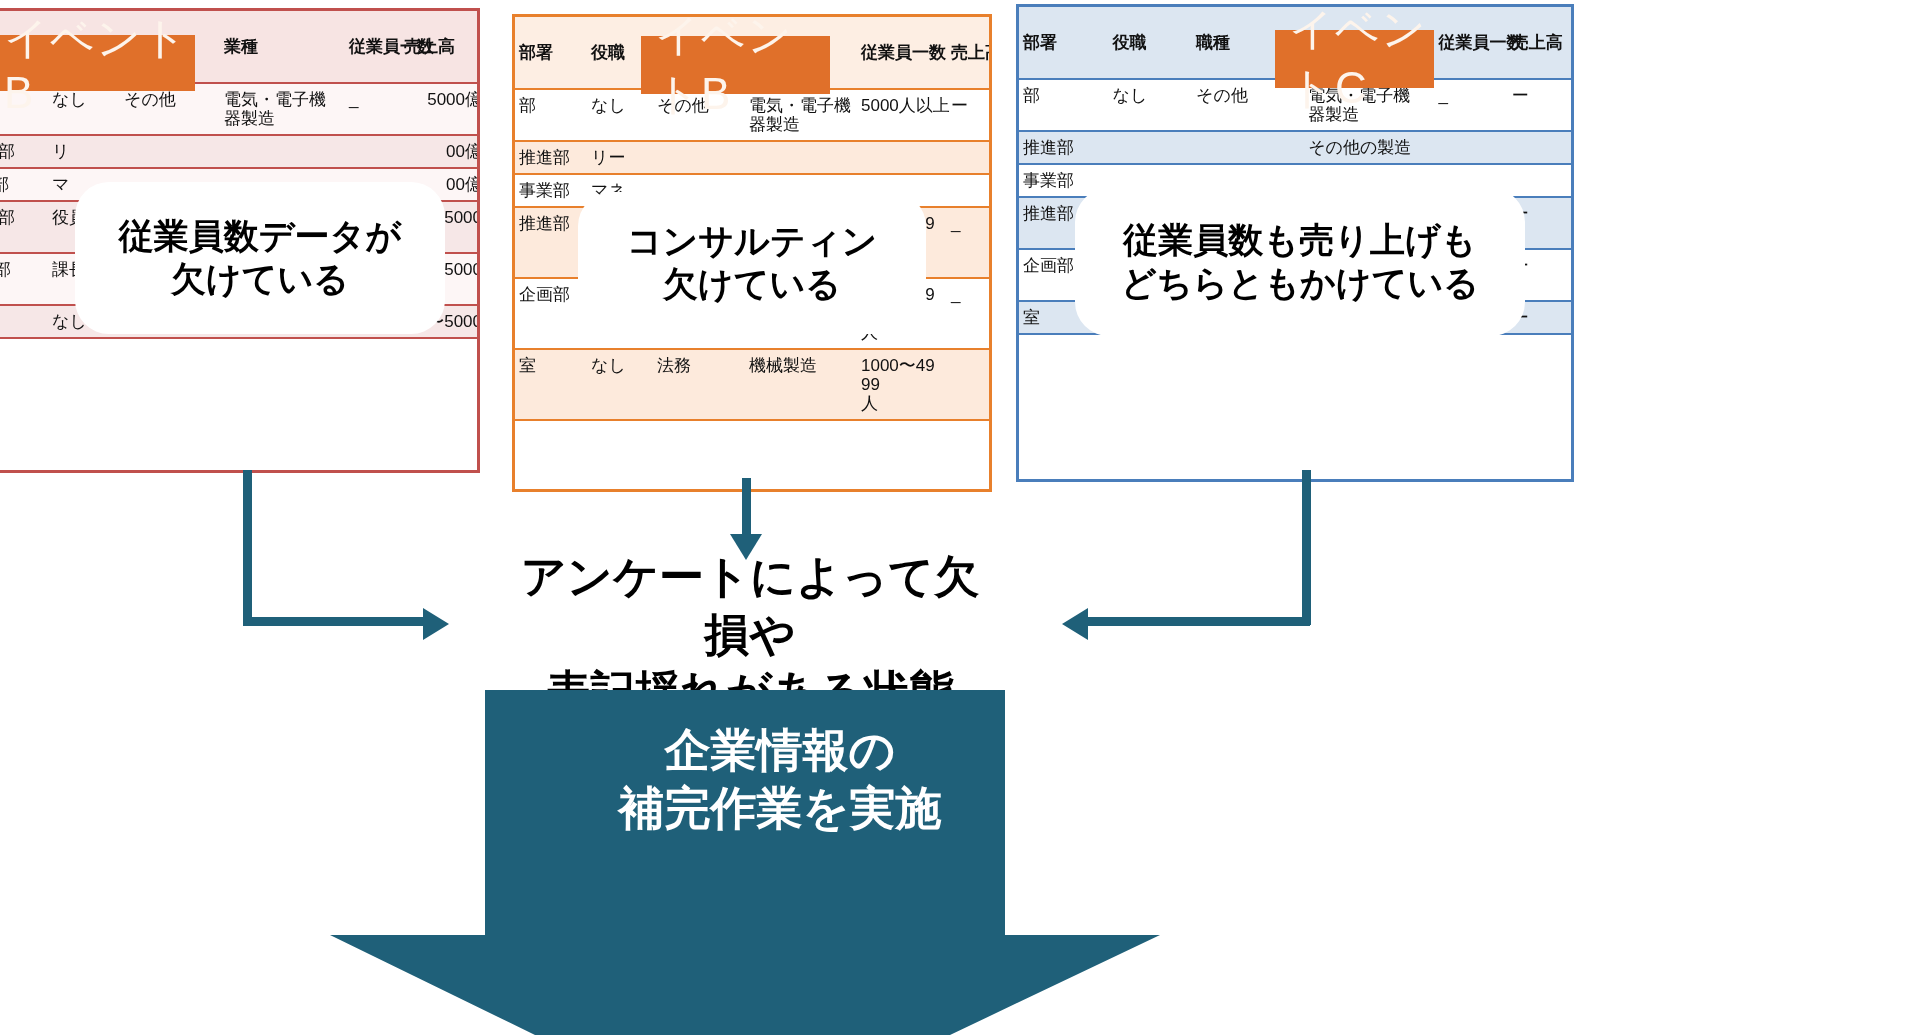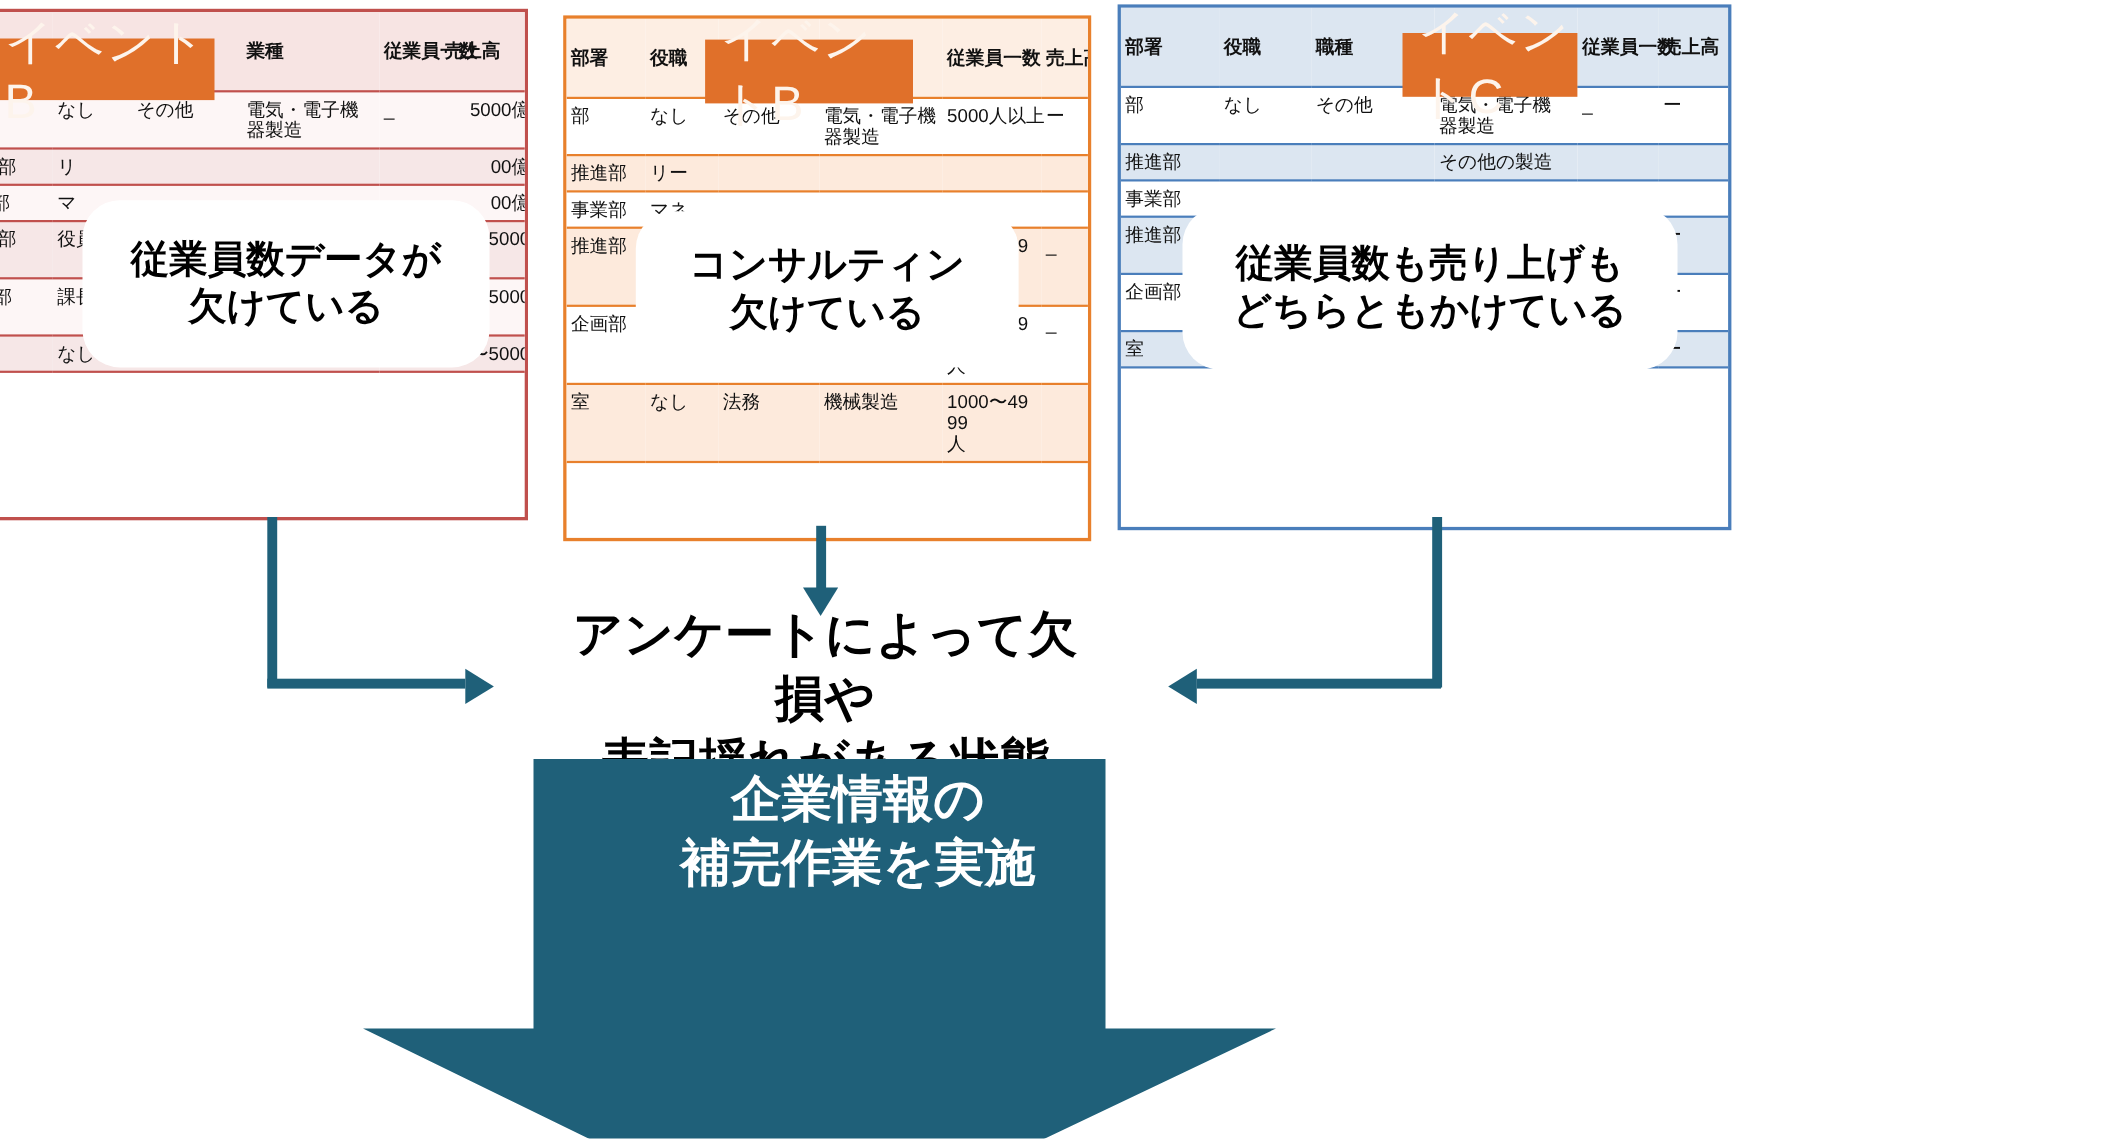--- a/index.html
+++ b/index.html
@@ -391,17 +391,17 @@
   <div class="arrow-line" style="left:1088px;top:617px;width:222px;height:9px;"></div>
   <div class="arrow-head ah-left" style="left:1062px;top:608px;"></div>
 
   <div class="mid-caption" style="left:500px;top:548px;width:500px;">アンケートによって欠損や
 表記揺れがある状態</div>
 
   <div class="block-arrow-wrap" style="left:330px;top:690px;width:900px;height:345px;">
     <svg width="900" height="345" viewBox="0 0 900 345" xmlns="http://www.w3.org/2000/svg" aria-hidden="true">
       <polygon points="335,155 855,155 855,400 1010,400 590,600 180,400 335,400" transform="translate(-180,-155)" fill="#1f6079"></polygon>
     </svg>
-    <div class="block-arrow-text" style="top:8px;">企業情報の
+    <div class="block-arrow-text" style="top:32px;">企業情報の
 補完作業を実施</div>
   </div>
 
 </div>
 
 </body></html>

